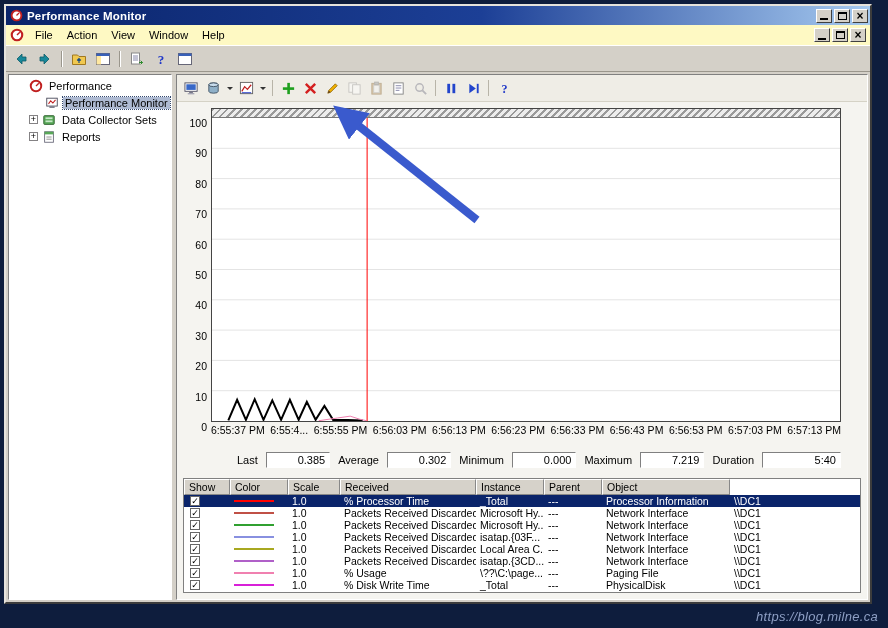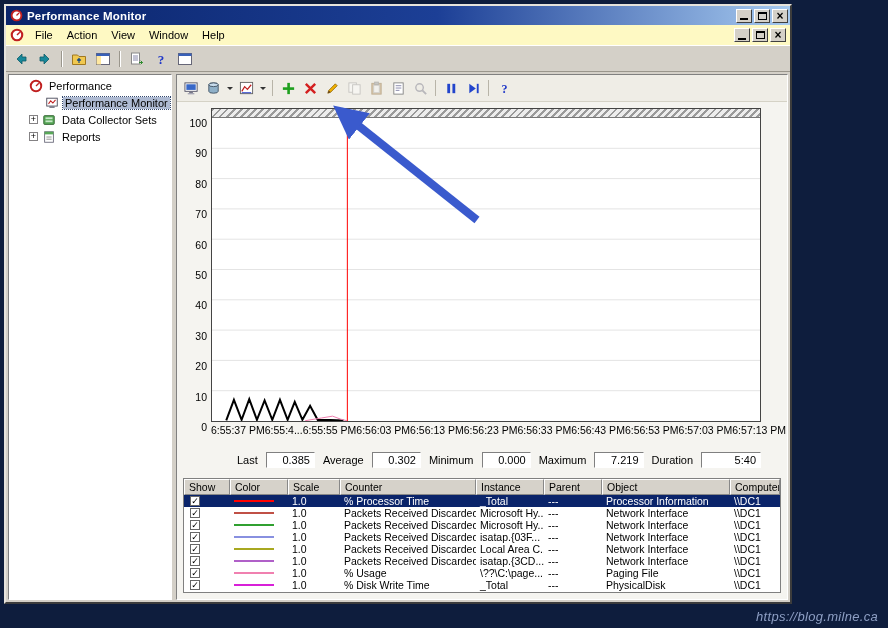--- a/index.html
+++ b/index.html
@@ -1,19 +1,19 @@
 <!DOCTYPE html>
 <html><head>
 <meta charset="utf-8">
 <style>
   html,body{margin:0;padding:0;}
   body{width:888px;height:628px;position:relative;overflow:hidden;background:#0e1d3d;font-family:"Liberation Sans",sans-serif;font-size:11px;}
 
   
-  .window{position:absolute;left:4px;top:4px;width:788px;height:600px;display:flex;flex-direction:column;background:#d4d0c8;border:2px solid;border-color:#e6e3dc #3c3c3c #3c3c3c #e6e3dc;box-sizing:border-box;}
+  .window{position:absolute;left:4px;top:4px;width:868px;height:600px;display:flex;flex-direction:column;background:#d4d0c8;border:2px solid;border-color:#e6e3dc #3c3c3c #3c3c3c #e6e3dc;box-sizing:border-box;}
   .titlebar{height:19px;flex:0 0 19px;background:linear-gradient(90deg,#0a246a 0%,#1c3f96 55%,#a6caf0 100%);display:flex;align-items:center;padding:0 2px 0 4px;gap:4px;}
   .title-icon{width:13px;height:13px;flex:0 0 13px;}
   .title-icon svg{width:13px;height:13px;display:block;}
   .title-text{flex:1;color:#fff;font-size:11.5px;font-weight:bold;letter-spacing:.2px;white-space:nowrap;}
   .winbtns{display:flex;gap:2px;}
   .wbtn{width:16px;height:14px;background:#d4d0c8;border:1px solid;border-color:#fff #404040 #404040 #fff;display:flex;align-items:center;justify-content:center;box-sizing:border-box;}
   .bmin{width:8px;height:2px;background:#000;margin-top:7px;}
   .bmax{width:9px;height:8px;border:1px solid #000;border-top-width:2px;box-sizing:border-box;}
   .bclose{font-size:12px;font-weight:bold;line-height:10px;color:#000;}
 
@@ -420,25 +420,24 @@
           <span class="stat-label">Duration</span>
           <div class="stat-box" style="flex: 1.25 1 0%;">5:40</div>
         </div>
 
       <div class="tablewrap">
         <div class="ctable" id="ctable">
             <div class="thead">
               <div class="th c-show">Show</div>
               <div class="th c-color">Color</div>
               <div class="th c-scale">Scale</div>
-              <div class="th c-counter">Counter</div>
+              <div class="th c-counter">Received</div>
               <div class="th c-instance">Instance</div>
               <div class="th c-parent">Parent</div>
               <div class="th c-object">Object</div>
-              <div class="th c-computer">Computer</div>
             </div>
             <div class="trow sel">
               <div class="td c-show">
                 <div class="cbox">✓</div>
               </div>
               <div class="td c-color">
                 <div class="cline" style="background:#ff0000"></div>
               </div>
               <div class="td c-scale">1.0</div>
               <div class="td c-counter">% Processor Time</div>

